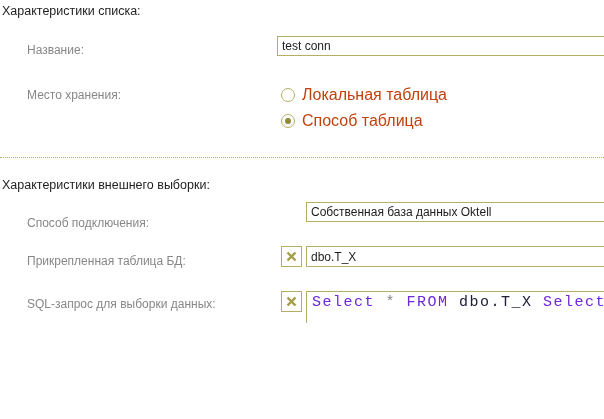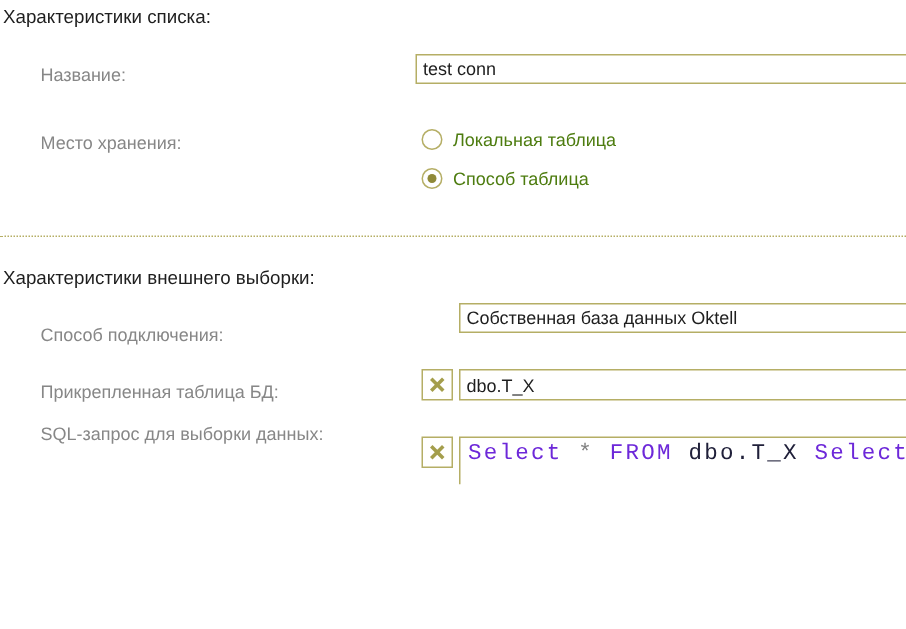--- a/index.html
+++ b/index.html
@@ -60,22 +60,22 @@
   }
   .radio-row.selected .radio-circle::after {
     content: "";
     position: absolute;
     left: 2.5px; top: 2.5px;
     width: 6px; height: 6px;
     border-radius: 50%;
     background: #8f8938;
   }
   .radio-label {
-    font-size: 12px;
-    color: #4d7c0f;
+    font-size: 16px;
+    color: #c2410c;
     white-space: nowrap;
   }
 
   .divider {
     position: absolute;
     left: 0;
     width: 604px;
     height: 0;
     border-top: 1px dotted #b5ae65;
   }
@@ -145,21 +145,21 @@
 
   <button class="clear-btn" style="left:281px; top:246px;">
     <svg width="11" height="11" viewBox="0 0 11 11">
       <line x1="1.5" y1="1.5" x2="9.5" y2="9.5" stroke="#a49e4b" stroke-width="2.4"></line>
       <line x1="9.5" y1="1.5" x2="1.5" y2="9.5" stroke="#a49e4b" stroke-width="2.4"></line>
     </svg>
   </button>
 
   <input class="text-input" style="left: 306px; top: 246px; width: 320px; height: 21px;" type="text" value="dbo.T_X">
 
-  <div class="field-label" style="top:282px;">SQL-запрос для выборки данных:</div>
+  <div class="field-label" style="top:297px;">SQL-запрос для выборки данных:</div>
 
   <button class="clear-btn" style="left:281px; top:291px;">
     <svg width="11" height="11" viewBox="0 0 11 11">
       <line x1="1.5" y1="1.5" x2="9.5" y2="9.5" stroke="#a49e4b" stroke-width="2.4"></line>
       <line x1="9.5" y1="1.5" x2="1.5" y2="9.5" stroke="#a49e4b" stroke-width="2.4"></line>
     </svg>
   </button>
 
   <div class="sql-box" style="left:306px; top:291px; width:320px; height:140px;">
     <span class="tok-kw">Select </span><span class="tok-op">* </span><span class="tok-kw">FROM </span><span class="tok-id">dbo.T_X </span><span class="tok-kw">Select</span>

